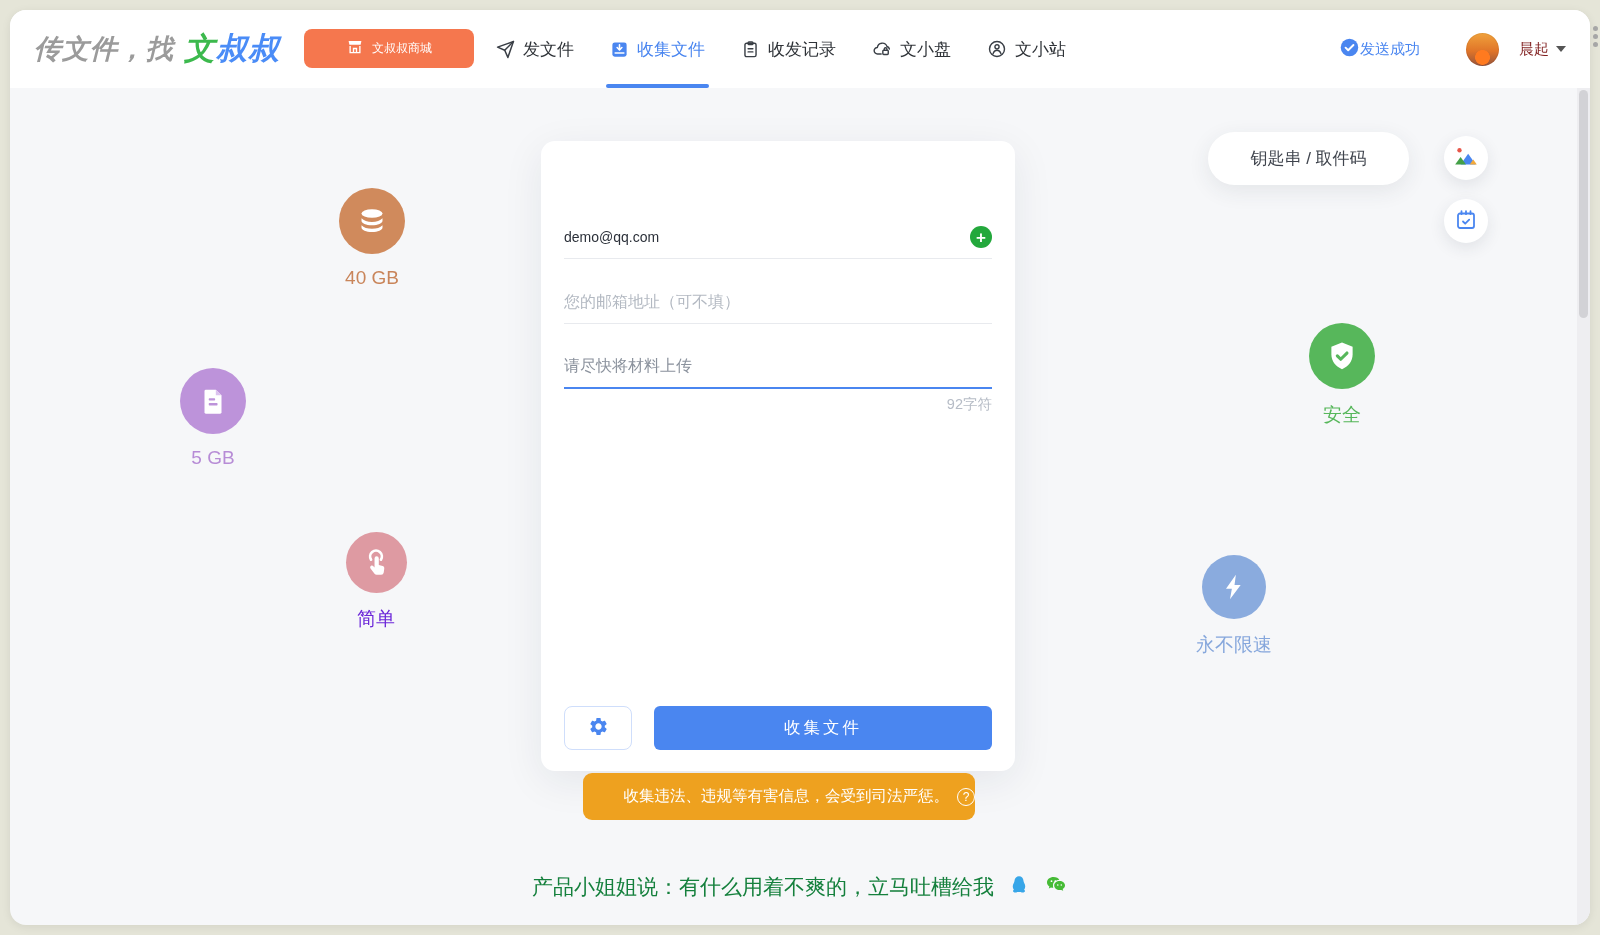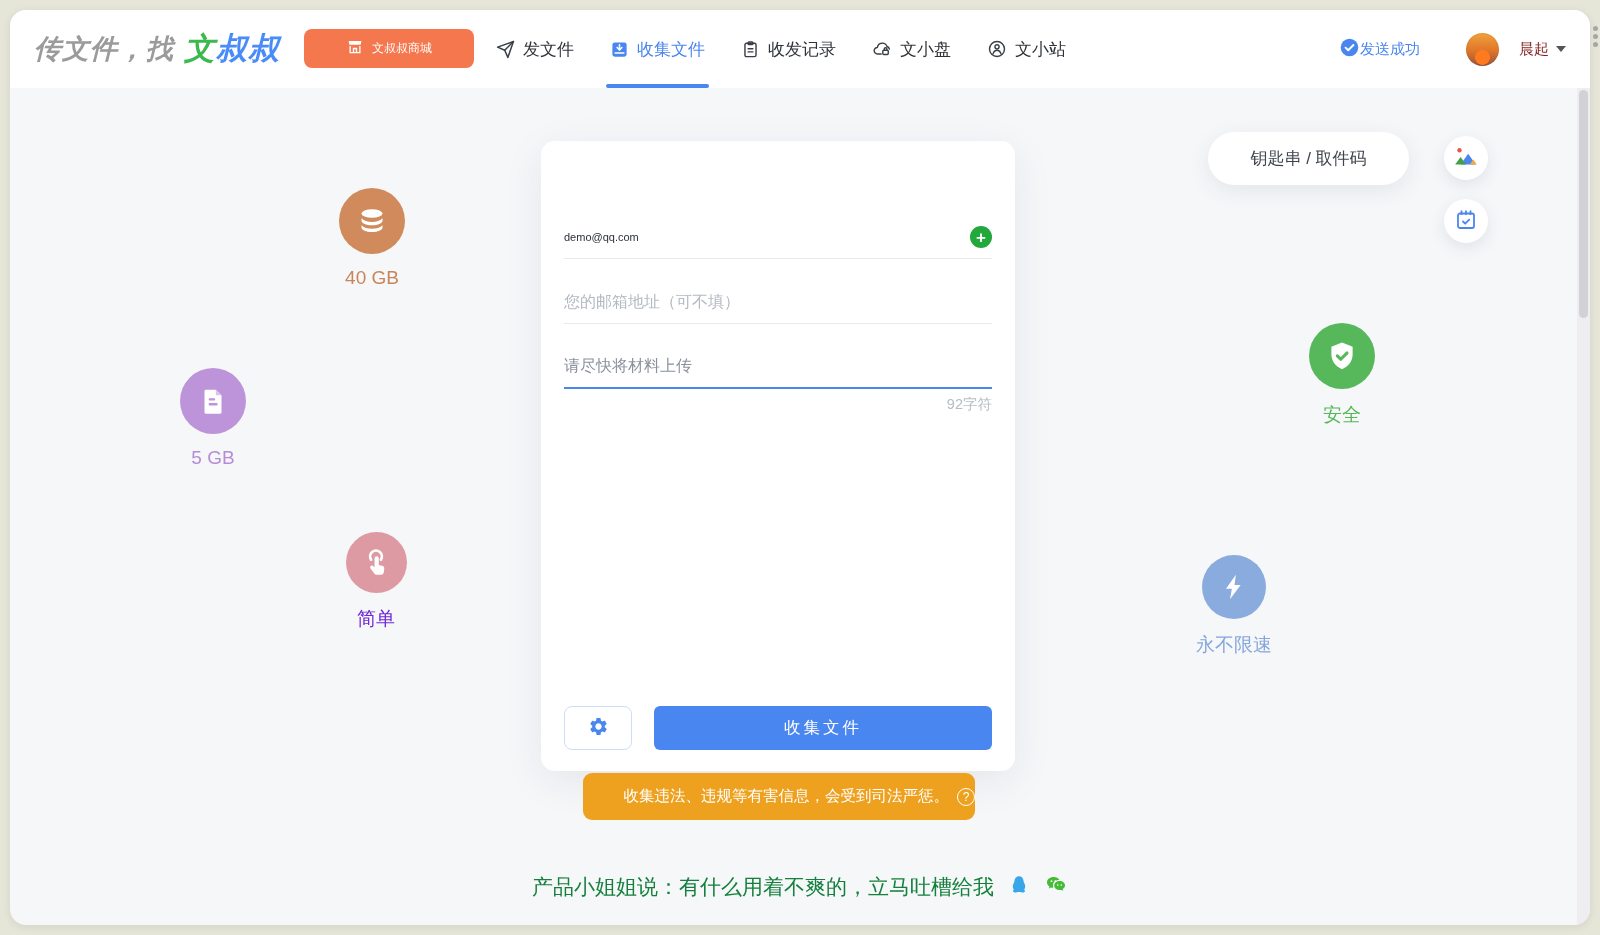--- a/index.html
+++ b/index.html
@@ -62,21 +62,21 @@
   .f-speed   { left:1169px; top:467px; }
 
   
   .card { position:absolute; left:531px; top:53px; width:474px; height:630px; background:#fff;
           border-radius:14px; box-shadow:0 10px 40px rgba(30,40,60,.08); }
   .field { position:absolute; left:23px; right:23px; height:43px; display:flex; align-items:center;
            justify-content:space-between; border-bottom:1px solid #e8eaee; }
   .field-recipient { top:75px; }
   .field-email { top:140px; }
   .field-message { top:205px; border-bottom:2px solid #4a86f0; }
-  .field-text { font-size:11px; color:#2c313a; }
+  .field-text { font-size:14px; color:#2c313a; }
   .field-placeholder { font-size:16px; color:#b3b9c2; }
   .field-gray { font-size:16px; color:#8b929d; }
   .plus-icon { width:22px; height:22px; border-radius:50%; background:#23a83c; color:#fff;
                display:flex; align-items:center; justify-content:center;
                font-size:17px; font-weight:bold; line-height:1; cursor:pointer; }
   .char-counter { position:absolute; right:23px; top:254px; font-size:14.5px; color:#b6bcc6; }
   .card-actions { position:absolute; left:23px; right:23px; bottom:21px; height:44px;
                   display:flex; gap:22px; }
   .gear-btn { width:68px; height:44px; background:#fff; border:1px solid #cfdefb; border-radius:8px;
               display:flex; align-items:center; justify-content:center; cursor:pointer; }

